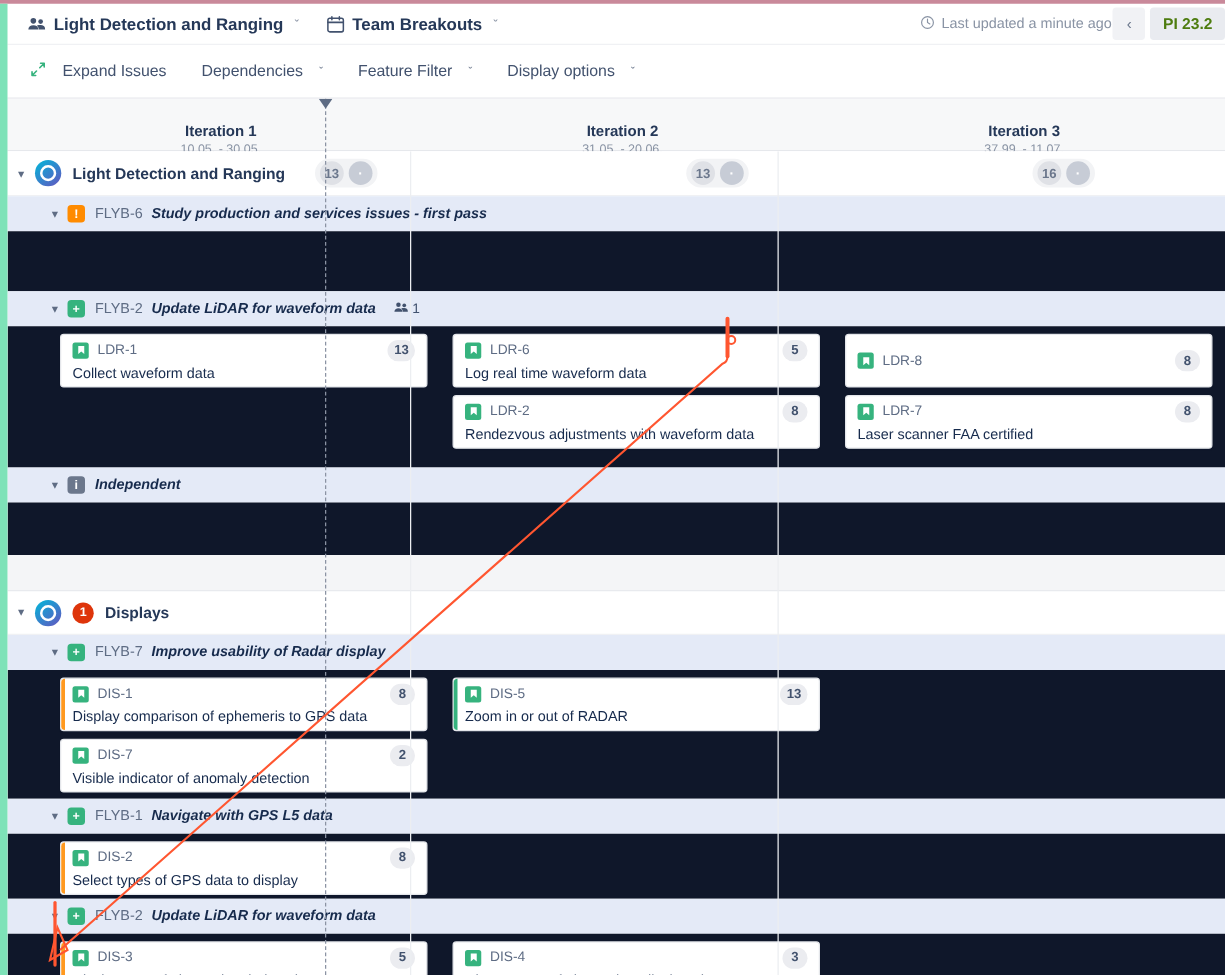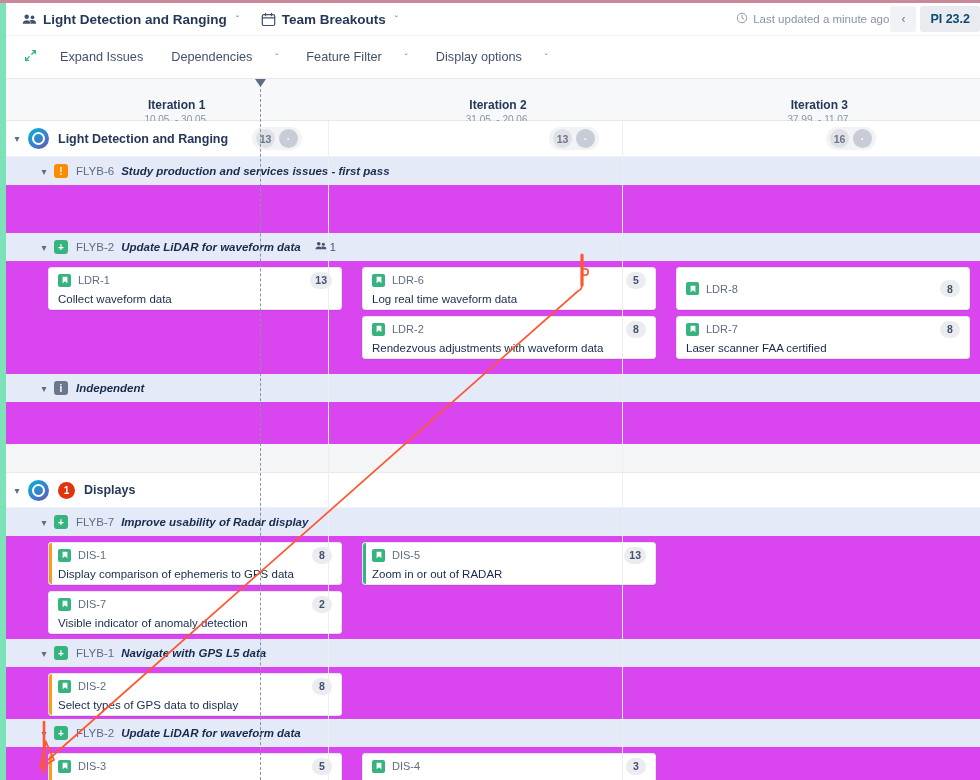--- a/index.html
+++ b/index.html
@@ -24,29 +24,29 @@
   }
   .crumb { display:flex; align-items:center; gap:6px; font-size:13.5px; font-weight:bold; color:#253858; margin-right:22px; }
   .crumb .ico { display:inline-flex; align-items:center; justify-content:center; width:15px; height:15px; color:#42526e; }
   .chev { color:#8993a4; font-size:9px; margin-left:3px; }
 
   .topright { margin-left:auto; display:flex; align-items:center; height:100%; }
   .lastupd { display:flex; align-items:center; gap:5px; font-size:11.5px; color:#8993a4; padding-right:1px; }
   .navbtn { width:26px; height:26px; display:flex; align-items:center; justify-content:center;
             color:#6b778c; font-size:12px; background:#f1f2f5; border-radius:3px; margin-right:4px; }
   .pibtn { height:26px; display:flex; align-items:center; padding:0 10px; background:#e9ebf0;
-           border-radius:3px; font-size:12.5px; font-weight:bold; color:#0c4a6e; }
+           border-radius:3px; font-size:12.5px; font-weight:bold; color:#4d7c0f; }
 
   
   .toolbar {
     position:absolute; top:36px; left:6px; width:974px; height:43px;
     background:#fff; display:flex; align-items:center; padding-left:18px;
     border-bottom:1px solid #e6e8ec;
   }
-  .tbitem { display:flex; align-items:center; gap:23px; font-size:12.7px; color:#42526e; margin-right:28px; }
+  .tbitem { display:flex; align-items:center; gap:13px; font-size:12.7px; color:#42526e; margin-right:28px; }
   .tbitem .tchev { font-size:9px; color:#6b778c; }
   .expand-ico { color:#36b37e; font-size:13px; display:inline-block; transform:rotate(0deg); }
 
   
   .iterhdr {
     position:absolute; top:79px; left:6px; width:974px; height:42px;
     background:#f7f8f9; display:flex; border-bottom:1px solid #e6e8ec;
   }
   .iter-gutter { width:10px; flex:0 0 10px; }
   .itercol { flex:1 1 0; display:flex; flex-direction:column; align-items:center; justify-content:center; }
@@ -76,21 +76,21 @@
   .featrow .caret { width:20px; margin-left:28px; }
   .fico { width:14px; height:14px; border-radius:3px; display:flex; align-items:center; justify-content:center;
           color:#fff; font-size:10px; font-weight:bold; flex:0 0 14px; }
   .fico.green { background:#36b37e; }
   .fico.orange { background:#ff8b00; }
   .fico.grey { background:#6b778c; }
   .fkey { font-size:11.5px; color:#5e6c84; margin-left:8px; }
   .ftitle { font-size:11.5px; color:#172b4d; margin-left:7px; font-weight:600;font-style:italic; }
   .fpeople { display:flex; align-items:center; gap:3px; margin-left:14px; font-size:11px; color:#42526e; }
 
-  .cardband { position:relative; background:#d946ef; display:flex; }
+  .cardband { position:relative; background:#0f172a; display:flex; }
   .band-col { flex:1 1 0; padding:6px 10px 6px 10px; display:flex; flex-direction:column; gap:6px; }
   .band-col.first { padding-left:42px; }
 
   .card {
     background:#fff; border:1px solid #e4e6ea; border-radius:3px; height:43px;
     box-shadow:0 1px 1px rgba(9,30,66,.08); position:relative; padding:5px 9px 5px 9px;
     display:flex; flex-direction:column; justify-content:center;
   }
   .card.lb-orange::before { content:""; position:absolute; left:0; top:0; bottom:0; width:3px; background:#ff991f; border-radius:3px 0 0 3px; }
   .card.lb-green::before { content:""; position:absolute; left:0; top:0; bottom:0; width:3px; background:#36b37e; border-radius:3px 0 0 3px; }

